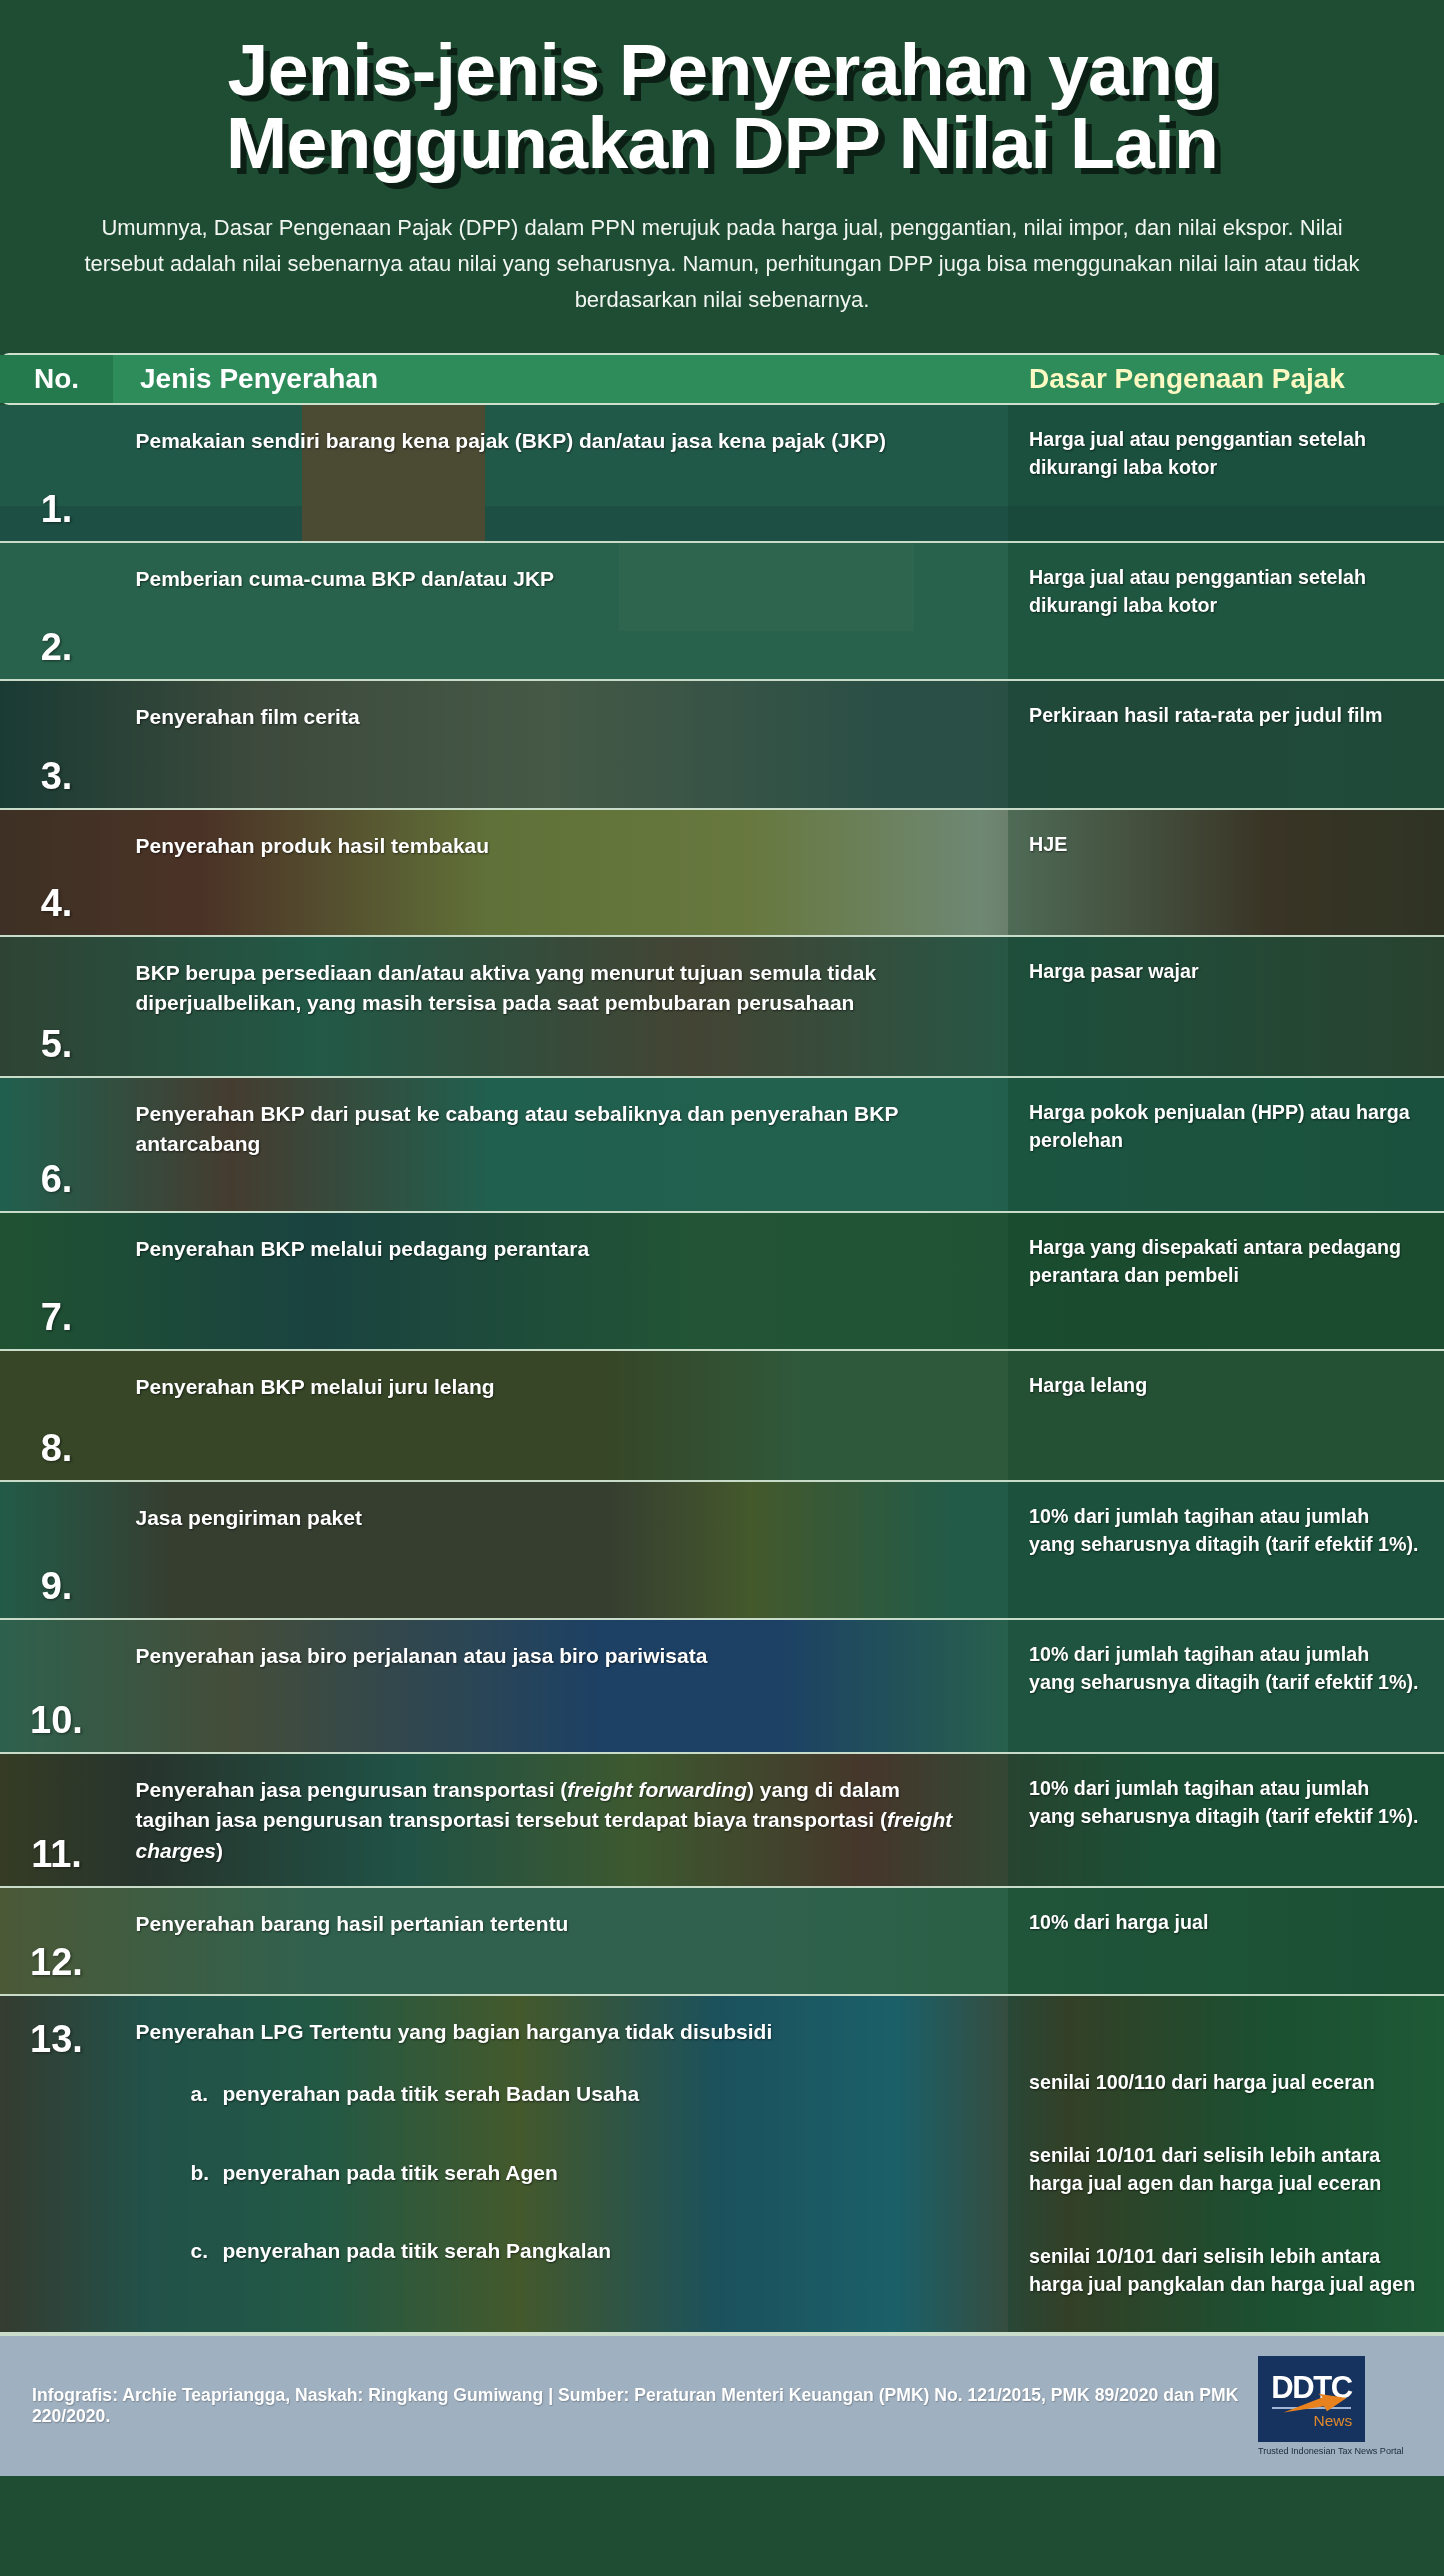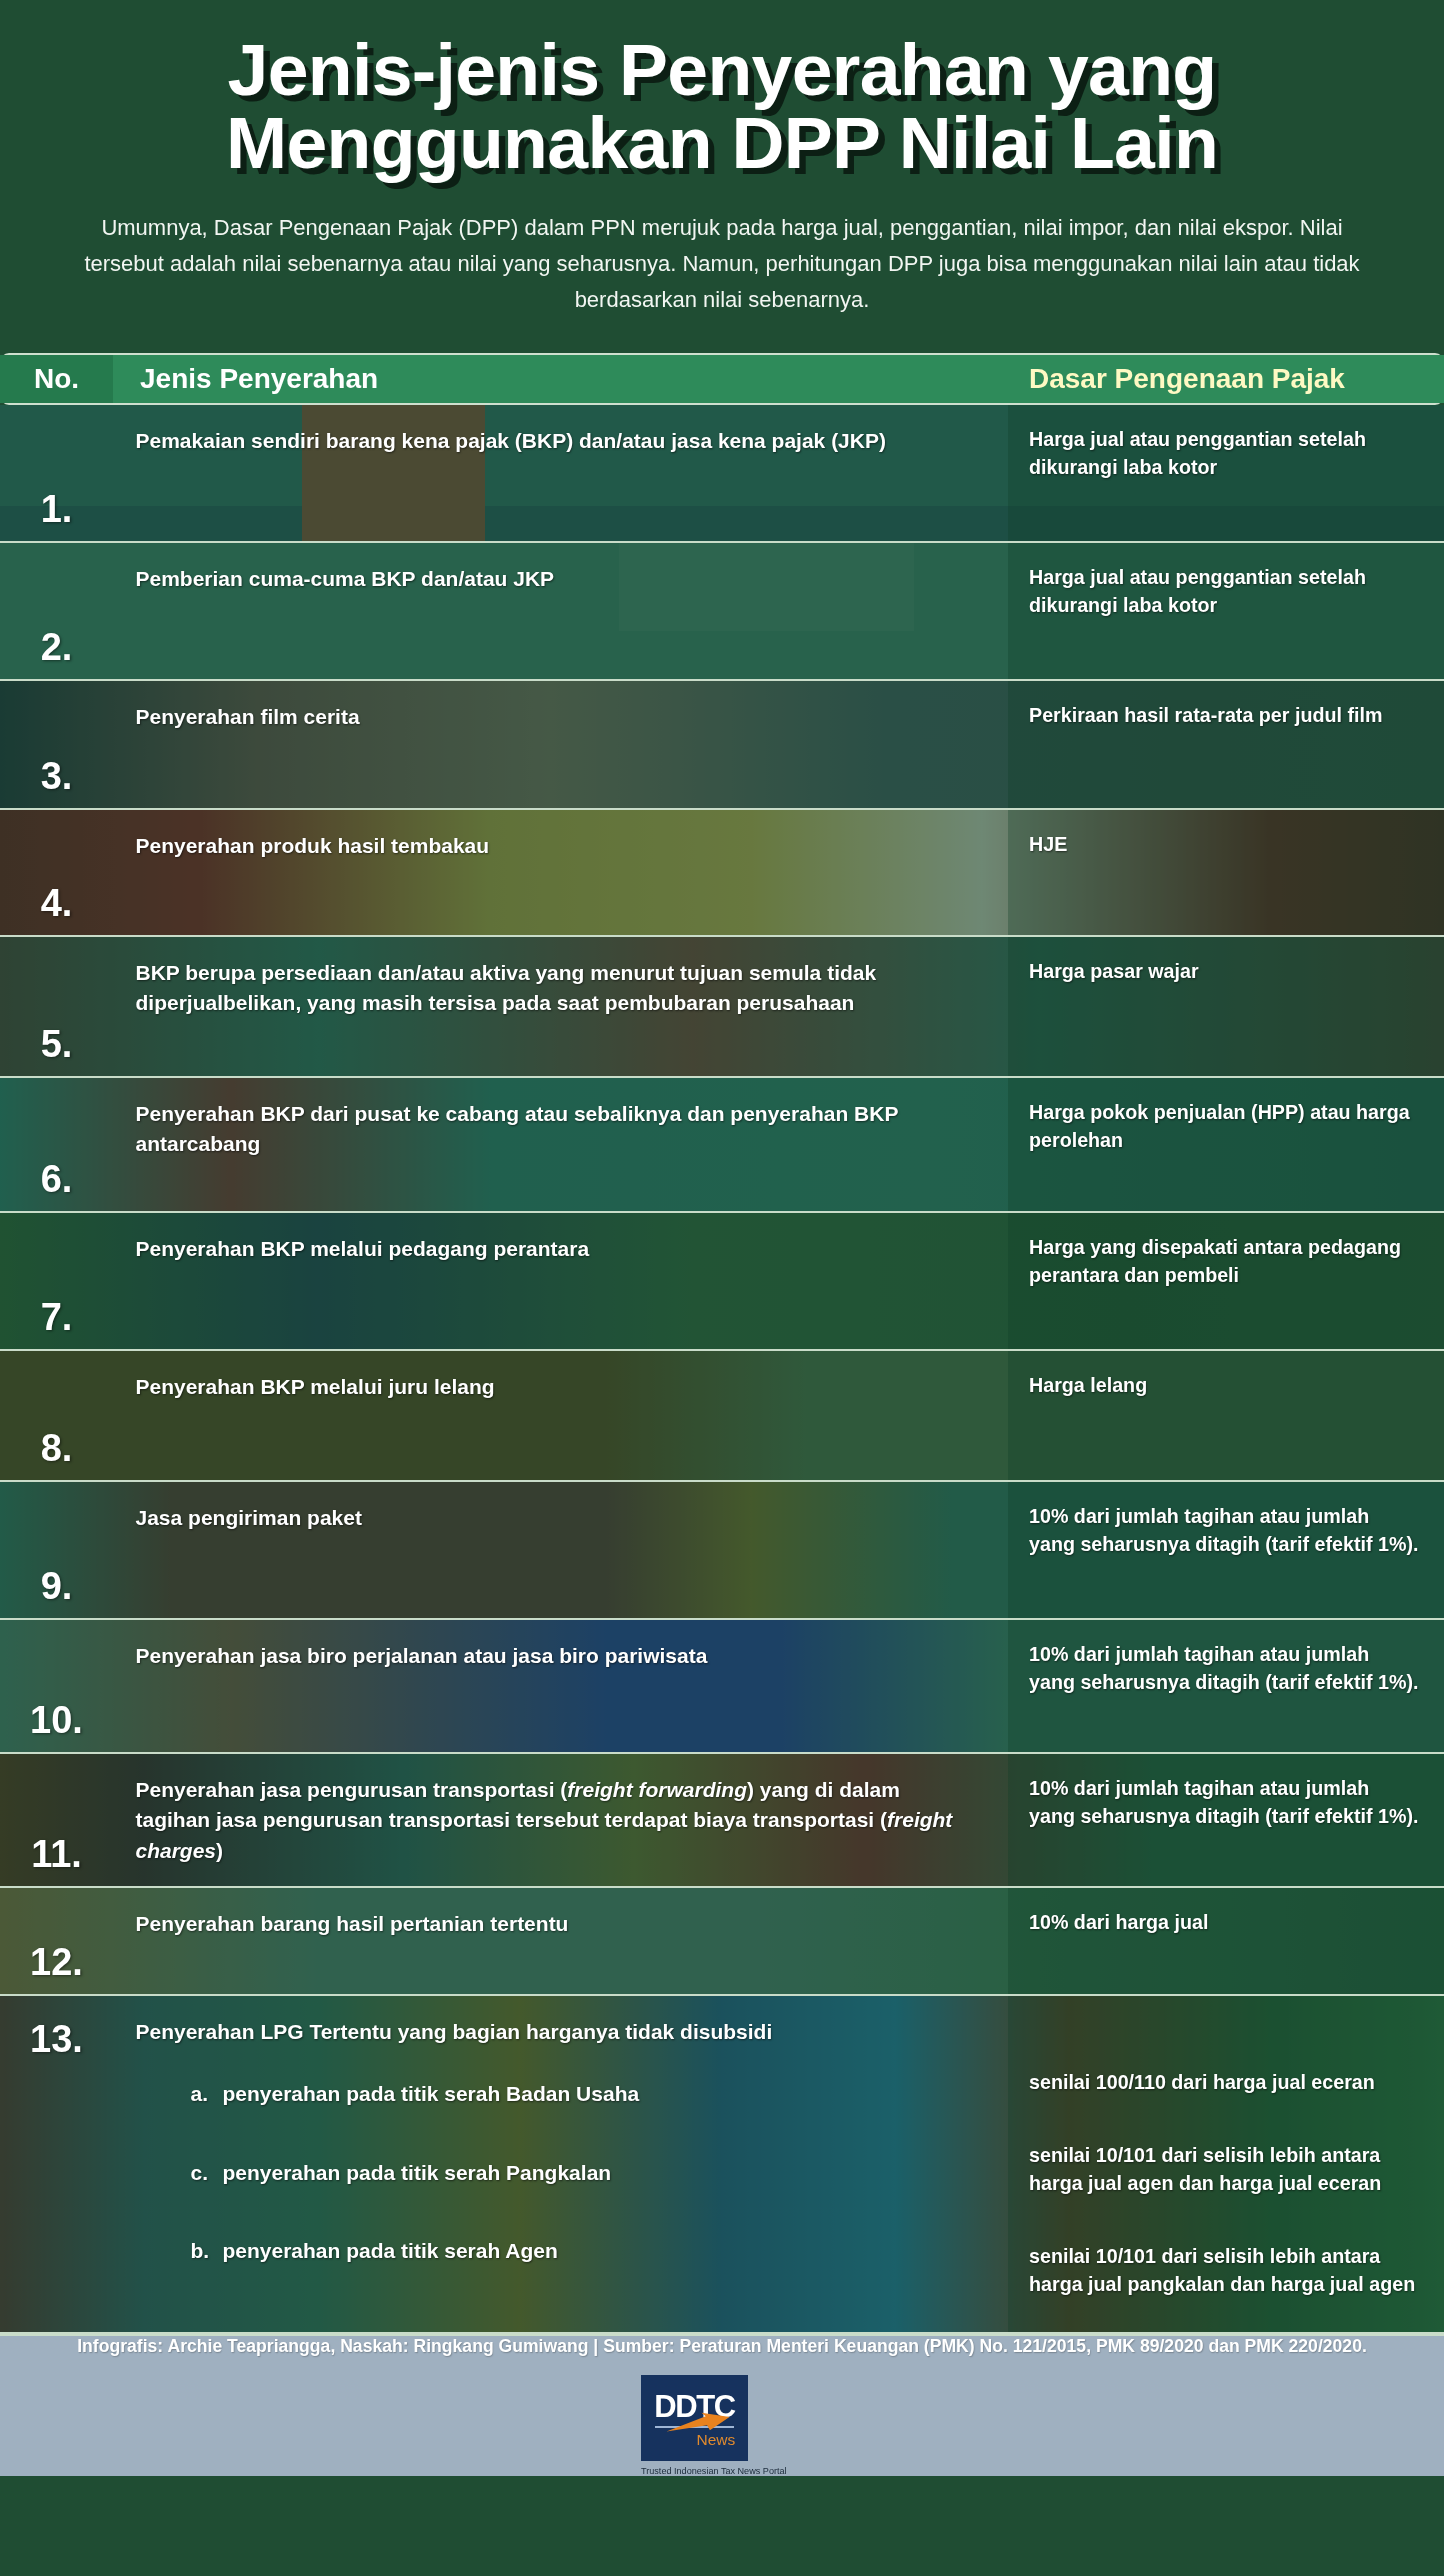--- a/index.html
+++ b/index.html
@@ -152,21 +152,20 @@
   .bg13 { background:linear-gradient(90deg,#5a2a2a 0%,#2f5a62 10%,#2f6b5a 22%,#7a6a22 36%,#1f5a8e 50%,#1f7aa8 62%,#7a3a1a 74%,#2f6b3a 88%,#3a8a4a 100%); }
 
   
   .footer {
     height:142px;
     background:#9fb0c0;
     display:flex; align-items:center;
     padding:0 32px;
     position:relative;
     border-top:2.8px solid #c9dcc9;
-    flex-direction:column;
   }
   .footer-credit {
     flex:1 1 auto;
     font-size:17.6px; font-weight:bold; color:#ffffff;
     text-shadow:0.7px 0.7px 1.4px rgba(0,0,0,.25);
   }
   .ddtc-wrap { display:flex; flex-direction:column; align-items:flex-start; width:162px; }
   .ddtc-box {
     width:107px; height:86px;
     background:#16325e;
@@ -309,24 +308,24 @@
     <div class="row-bg bg13"></div>
     <div class="row-overlay"></div>
     <div class="cell-no" style="align-items:flex-start;padding-top:22px">13.</div>
     <div class="cell-jenis">
       <div>Penyerahan LPG Tertentu yang bagian harganya tidak disubsidi</div>
       <div class="sublist">
         <div class="subrow">
           <div class="sub-left"><span class="sub-letter">a.</span><span>penyerahan pada titik serah Badan Usaha</span></div>
         </div>
         <div class="subrow">
-          <div class="sub-left"><span class="sub-letter">c.</span><span>penyerahan pada titik serah Pangkalan</span></div>
+          <div class="sub-left"><span class="sub-letter">b.</span><span>penyerahan pada titik serah Agen</span></div>
         </div>
         <div class="subrow">
-          <div class="sub-left"><span class="sub-letter">b.</span><span>penyerahan pada titik serah Agen</span></div>
+          <div class="sub-left"><span class="sub-letter">c.</span><span>penyerahan pada titik serah Pangkalan</span></div>
         </div>
       </div>
     </div>
     <div class="cell-dpp tint">
       <div class="dpp13-item i1">senilai 100/110 dari harga jual eceran</div>
       <div class="dpp13-item i2">senilai 10/101 dari selisih lebih antara harga jual agen dan harga jual eceran</div>
       <div class="dpp13-item i3">senilai 10/101 dari selisih lebih antara harga jual pangkalan dan harga jual agen</div>
     </div>
   </div>
 

